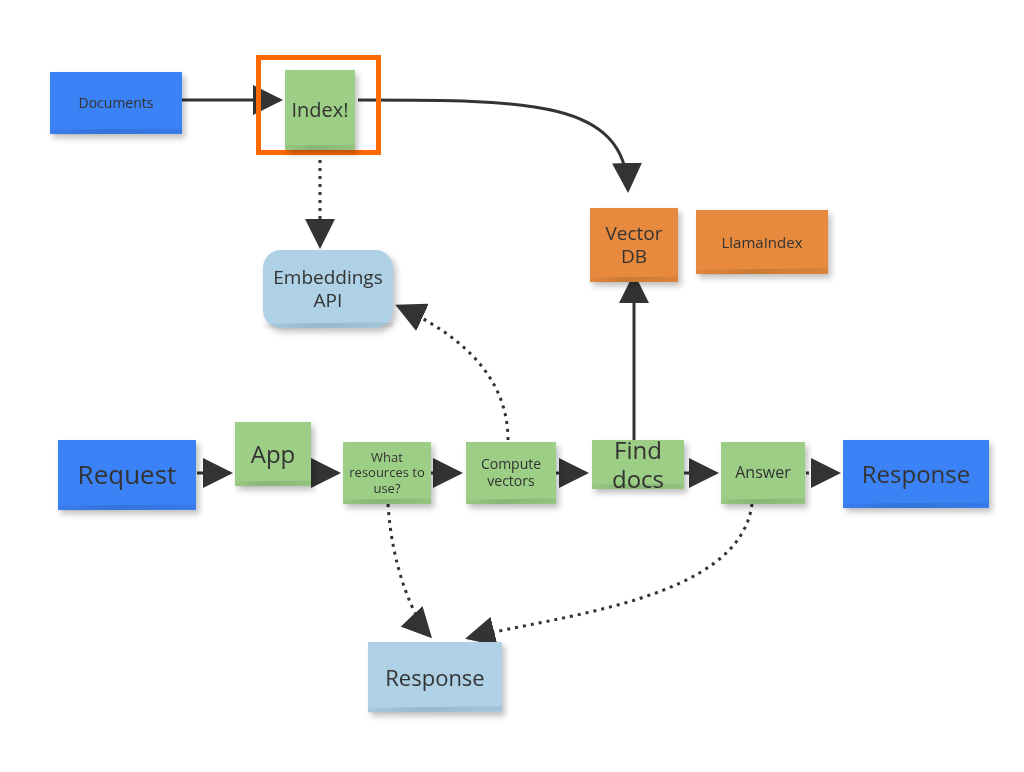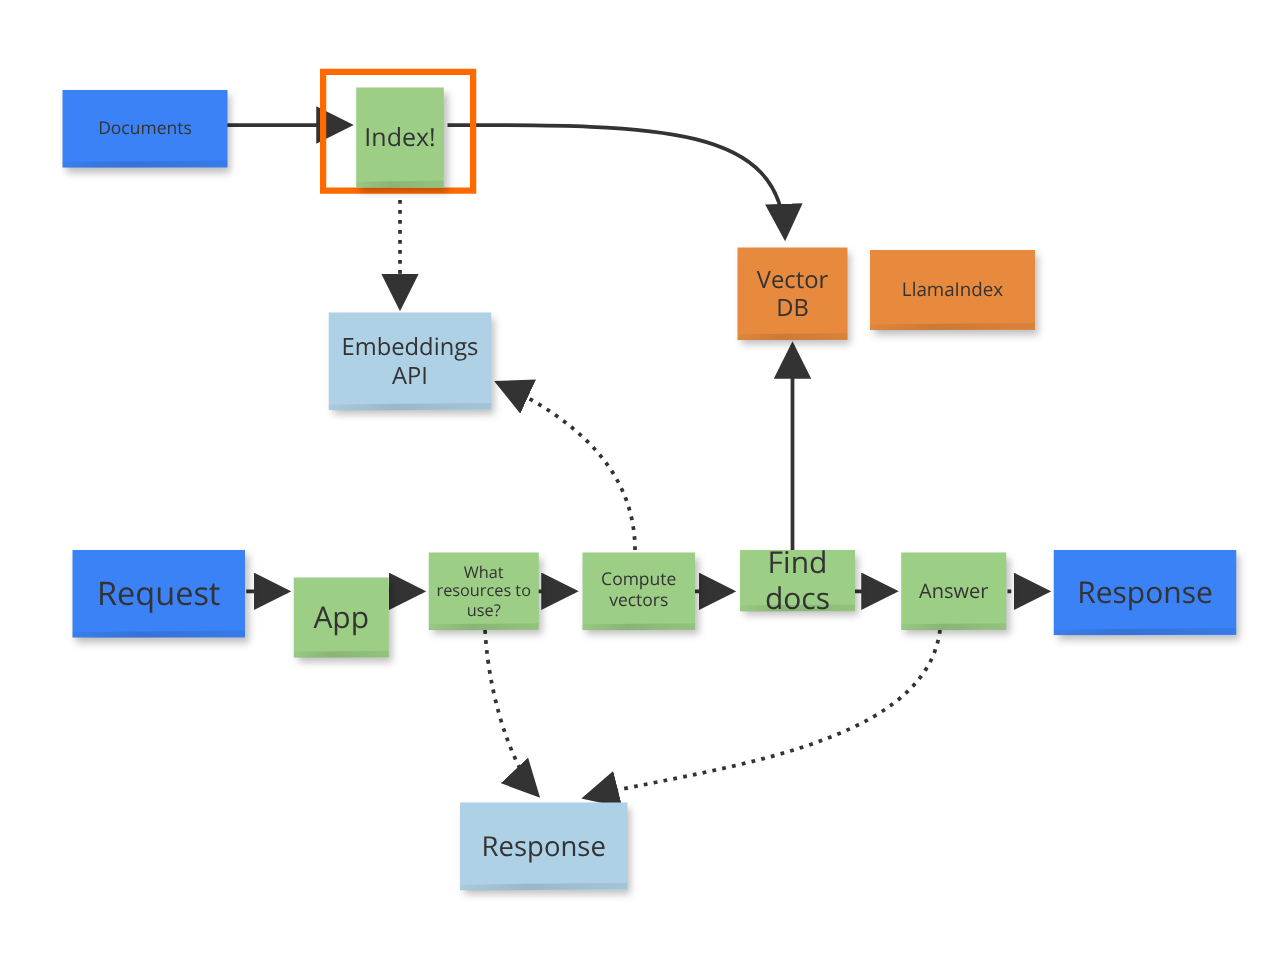--- a/index.html
+++ b/index.html
@@ -18,21 +18,21 @@
       justify-content: center;
       text-align: center;
       box-shadow: 3px 4px 6px rgba(0,0,0,0.25);
       color: #333;
       line-height: 1.2;
       padding: 4px;
     }
     .yellow { background: #3b82f6; }
     .green  { background: #9cce86; }
     .blue   { background: #aed1e6; }
-    .orange { background: #e78a3e; }
+    .orange { background: #e78a3e; margin-top: 10px; }
     .highlight-box {
       position: absolute;
       border: 5px solid #ff6a00;
       background: transparent;
     }
     .curl {
       position: absolute;
       bottom: 0; left: 0; right: 0; height: 5px;
       background: linear-gradient(90deg, rgba(0,0,0,0.03), rgba(0,0,0,0.12) 40%, rgba(0,0,0,0.06));
       transform: skewY(-0.6deg);
@@ -87,41 +87,41 @@
 <div class="node yellow" style="left:50px; top:72px; width:132px; height:62px; font-size:14px;">
   <span>Documents</span>
   <div class="curl"></div>
 </div>
 
 <div class="node green" style="left:285px; top:70px; width:70px; height:80px; font-size:20px;">
   <span>Index!</span>
   <div class="curl"></div>
 </div>
 
-<div class="node blue" style="left:263px; top:250px; width:130px; height:78px; font-size:19px;">
+<div class="node blue" style="left:263px; top:250px; width:130px; height:78px; font-size:19px;border-radius:18px;">
   <span>Embeddings API</span>
   <div class="curl"></div>
 </div>
 
 <div class="node orange" style="left:590px; top:198px; width:88px; height:74px; font-size:19px;">
   <span>Vector DB</span>
   <div class="curl"></div>
 </div>
 
 <div class="node orange" style="left:696px; top:200px; width:132px; height:64px; font-size:15px;">
   <span>LlamaIndex</span>
   <div class="curl"></div>
 </div>
 
 <div class="node yellow" style="left:58px; top:440px; width:138px; height:70px; font-size:26px;">
   <span>Request</span>
   <div class="curl"></div>
 </div>
 
-<div class="node green" style="left:235px; top:462px; width:76px; height:64px; font-size:24px;">
+<div class="node green" style="left:235px; top:422px; width:76px; height:64px; font-size:24px;">
   <span>App</span>
   <div class="curl"></div>
 </div>
 
 <div class="node green" style="left:343px; top:442px; width:88px; height:62px; font-size:13px;text-align:center;">
   <span>What resources to use?</span>
   <div class="curl"></div>
 </div>
 
 <div class="node green" style="left:466px; top:442px; width:90px; height:62px; font-size:14px;">

